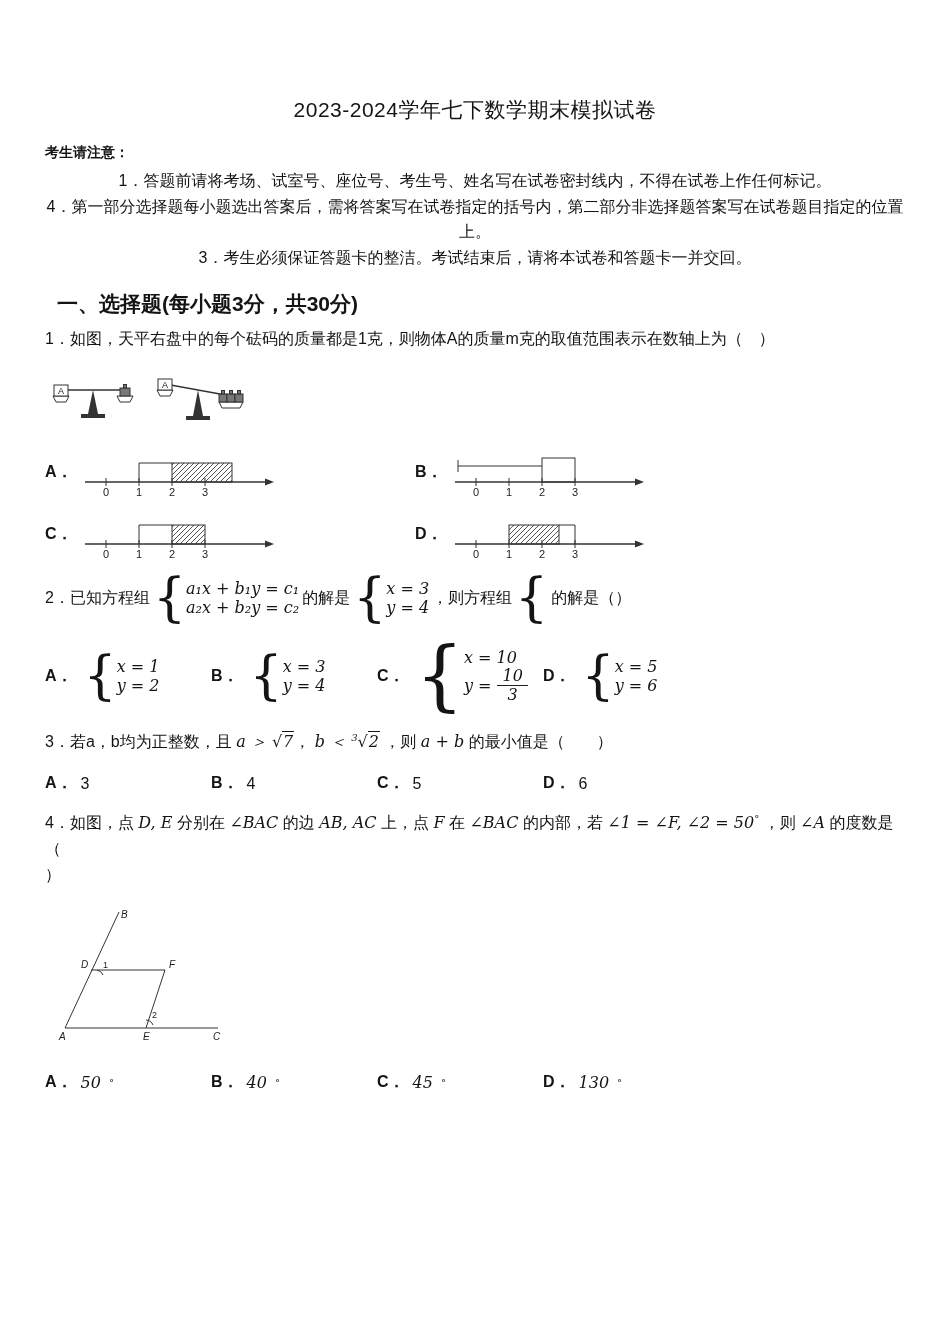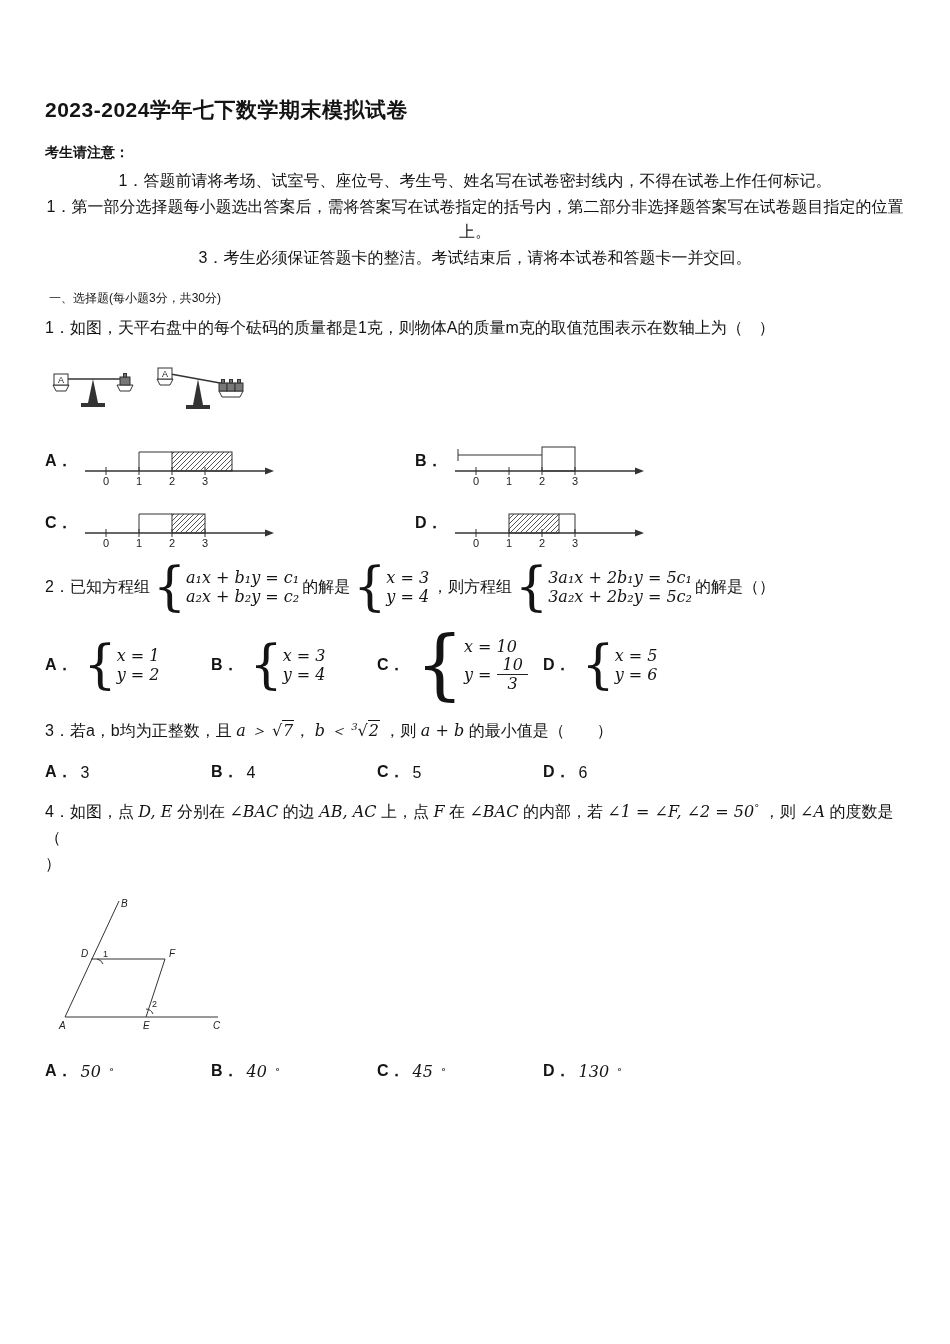--- a/index.html
+++ b/index.html
@@ -7,26 +7,26 @@
     position:relative;
     width:950px;height:1344px;
     background:#fff;
     box-sizing:border-box;
     padding:96px 45px 0 45px;
     font-family:"Liberation Sans",sans-serif;
     color:#141414;
     overflow:hidden;
   }
   h1.title{
-    font-size:21px;font-weight:bold;
+    font-size:21px;font-weight:normal;text-align:center;
     margin:0 0 20px 0;letter-spacing:.5px;
   }
   .notice-head{font-size:14px;font-weight:bold;margin:0 0 6px 0;}
   .notice{font-size:16px;line-height:25px;margin:1px 0;text-align:center;}
-  .section-head{font-size:12px;font-weight:normal;margin:20px 0 8px 4px;}
+  .section-head{font-size:21px;font-weight:bold;margin:20px 0 8px 12px;}
   .stem{font-size:16px;line-height:26px;margin:6px 0;}
   .m{font-family:"DejaVu Serif",serif;font-style:italic;}
   .optlbl{font-weight:bold;font-size:16px;}
   sup.deg{font-size:10px;font-family:"DejaVu Serif",serif;}
   sup.idx{font-size:10px;}
   .rad{border-top:1px solid #141414;padding:0 1px;}
 
   
   .fig-balance{margin:8px 0 4px 4px;}
   .nlrow{display:flex;margin:4px 0 10px 0;}
@@ -56,21 +56,21 @@
 </style>
 </head>
 <body>
 
 <div class="page">
 
   <h1 class="title">2023-2024学年七下数学期末模拟试卷</h1>
 
   <p class="notice-head">考生请注意：</p>
   <p class="notice">1．答题前请将考场、试室号、座位号、考生号、姓名写在试卷密封线内，不得在试卷上作任何标记。</p>
-  <p class="notice">1．第一部分选择题每小题选出答案后，需将答案写在试卷指定的括号内，第二部分非选择题答案写在试卷题目指定的位置上。</p>
+  <p class="notice">4．第一部分选择题每小题选出答案后，需将答案写在试卷指定的括号内，第二部分非选择题答案写在试卷题目指定的位置上。</p>
   <p class="notice">3．考生必须保证答题卡的整洁。考试结束后，请将本试卷和答题卡一并交回。</p>
 
   <p class="section-head">一、选择题(每小题3分，共30分)</p>
 
   <p class="stem">1．如图，天平右盘中的每个砝码的质量都是1克，则物体A的质量m克的取值范围表示在数轴上为（　）</p>
 
   <div class="fig-balance">
     <svg width="210" height="78" viewBox="0 0 210 78">
 
       <g>
@@ -210,24 +210,20 @@
     <span class="sys">
       <span class="brace">{</span>
       <span class="rows">
         <span>x = 3</span>
         <span>y = 4</span>
       </span>
     </span>
     <span>，则方程组</span>
     <span class="sys">
       <span class="brace">{</span>
-      <span class="rows">
-        <span>3a₁x + 2b₁y = 5c₁</span>
-        <span>3a₂x + 2b₂y = 5c₂</span>
-      </span>
     </span>
     <span>的解是（）</span>
   </div>
 
   <div class="optrow">
     <div class="optcell">
       <span class="optlbl">A．</span>
       <span class="sys">
           <span class="brace">{</span>
         <span class="rows">

